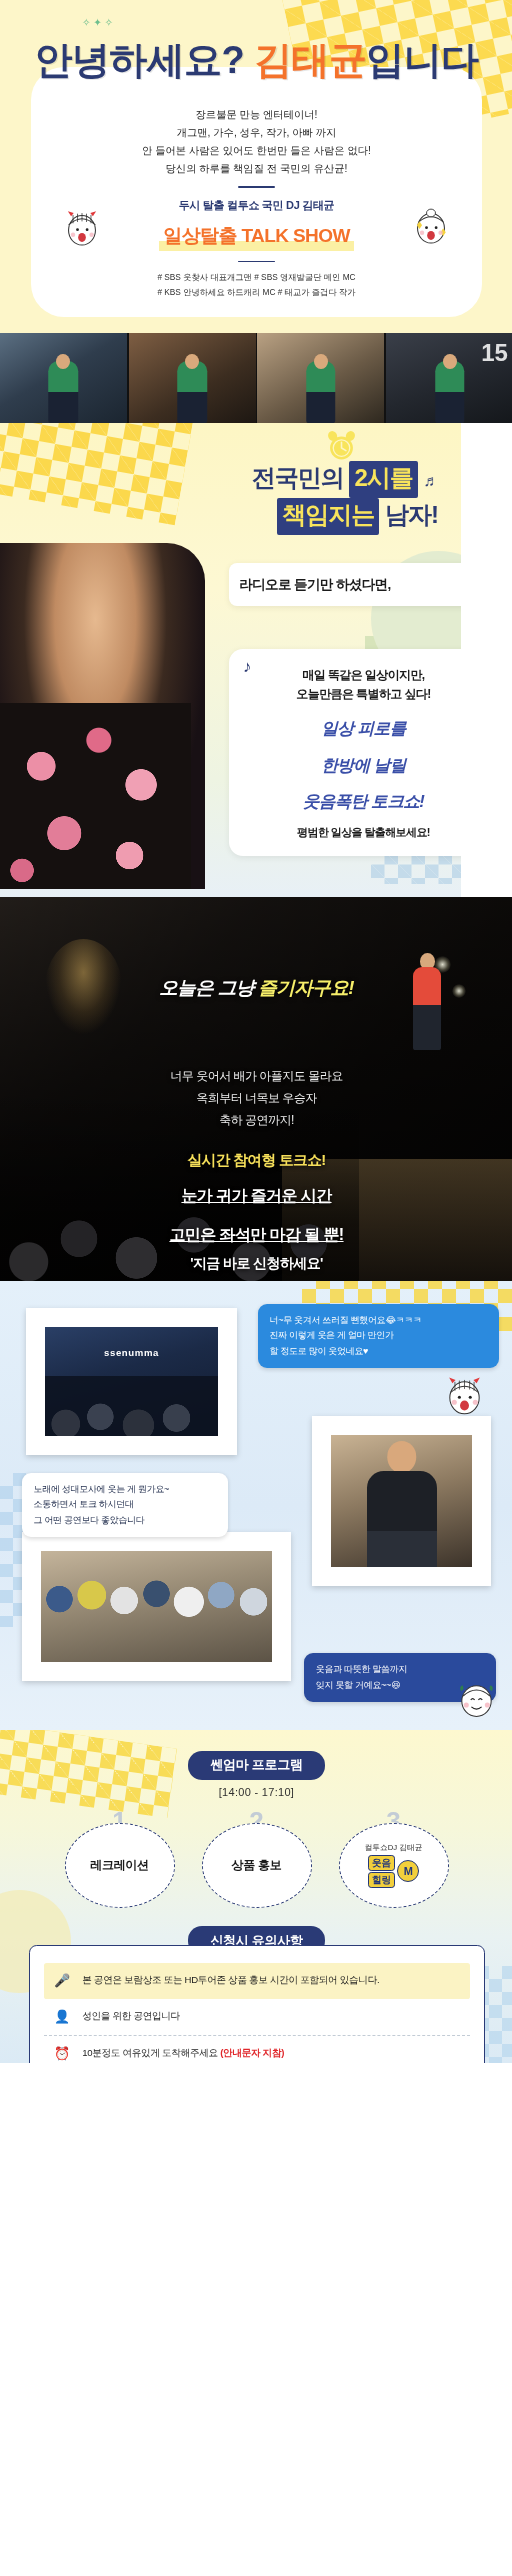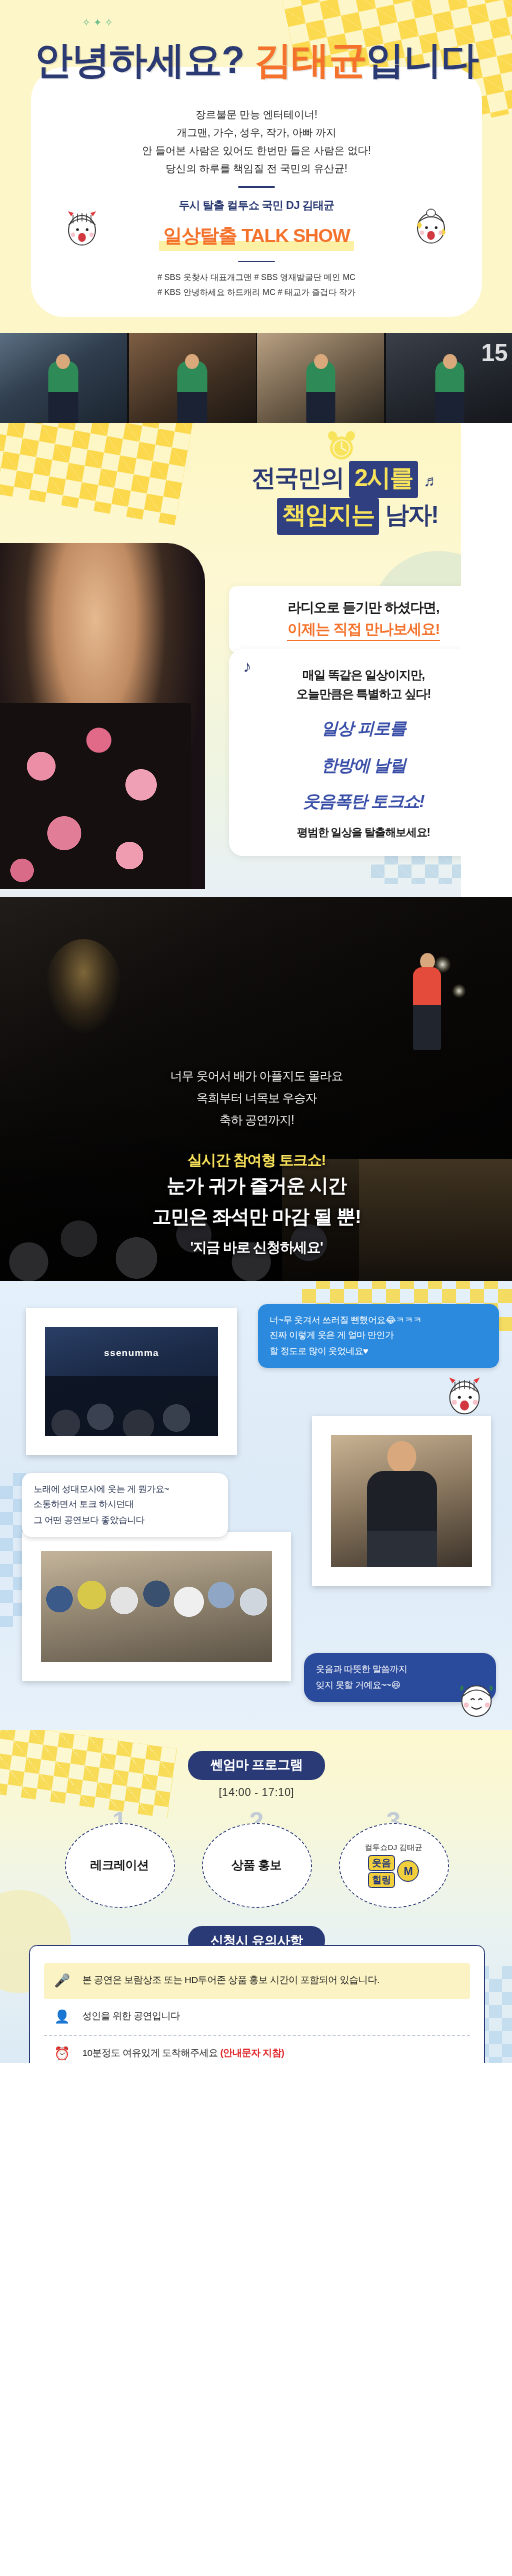--- a/index.html
+++ b/index.html
@@ -203,24 +203,23 @@
       radial-gradient(circle at 12% 90%, #d96a88 0 11.5px, transparent 12px),
       #15100f;
   }
   .blob-green {
     position: absolute; right: -45px; top: 128px;
     width: 135px; height: 135px; border-radius: 50%;
     background: #e3ecd0; z-index: 1;
   }
   .card-a {
     position: absolute; z-index: 8;
-    left: 229px; top: 163px;
+    left: 229px; top: 140px;
     width: 269px; padding: 13px 10.3px 11.5px;
     background: #fff; border-radius: 8px;
-    text-align: center;
     box-shadow: 0 1.9px 6.4px rgba(0,0,0,.07);
   }
   .card-a .l1 { font-size: 13.5px; font-weight: bold; color: #1b1b1b; letter-spacing: -0.6px; }
   .card-a .l2 {
     font-size: 14.7px; font-weight: bold; color: #f4722b;
     letter-spacing: -0.6px; margin-top: 3.2px;
     border-bottom: 1.9px solid #f4722b; display: inline-block; padding-bottom: 1.3px;
   }
   .card-b {
     position: absolute; z-index: 8;
@@ -319,24 +318,25 @@
     position: absolute; z-index: 9;
     left: 0; right: 0; top: 254px;
     text-align: center;
   }
   .sec4-l3 .y {
     color: #f7e05a; font-size: 14.7px; font-weight: bold;
     letter-spacing: -0.6px;
     text-shadow: 0 1.3px 4.5px rgba(0,0,0,.95);
   }
   .sec4-l3 .w {
-    display: block; 
-    color: #ffffff; font-size: 19px; font-weight: bold;
+    display: block; margin-top: 13px;
+    color: #ffffff; font-size: 16px; font-weight: bold;
     line-height: 1.65; letter-spacing: -0.6px;
     text-shadow: 0 1.3px 4.5px rgba(0,0,0,.95);
+    text-decoration: underline;
   }
   .sec4-l3 .q {
     display: block; margin-top: 6.4px;
     color: #ffffff; font-size: 14px; font-weight: bold;
     letter-spacing: -0.6px;
     text-shadow: 0 1.3px 4.5px rgba(0,0,0,.95);
   }
 
   
   .sec5 {
@@ -423,21 +423,21 @@
   .bubble {
     position: absolute; z-index: 9;
     background: #2b7fd4; color: #fff;
     border-radius: 9px; padding: 9px 11.5px;
     font-size: 9px; line-height: 1.7; letter-spacing: -0.3px;
     font-weight: 500;
     box-shadow: 0 1.3px 4.5px rgba(0,0,0,.14);
   }
   .bub1 { right: 14px; top: 23px; width: 241px; background: #2b8ade; }
   .bub2 { left: 22px; top: 192px; width: 206px; background: #fff; color: #1d2a4a; }
-  .bub3 { right: 16.7px; bottom: 28px; width: 192px; background: #2a4a9c; border-radius: 13px; }
+  .bub3 { right: 16.7px; bottom: 28px; width: 192px; background: #2a4a9c; }
   .face-doodle {
     position: absolute; z-index: 10;
     width: 45px; height: 46px;
   }
   .fd1 { right: 26px; top: 90px; }
   .fd2 { right: 14px; bottom: 11.5px; }
 
   
   .sec6 {
     position: relative; width: 513px; height: 333px;
@@ -655,21 +655,20 @@
         <span>남자!</span>
       </div>
     </div>
 
     <div class="singer-photo">
       <div class="singer-flowers"></div>
     </div>
 
     <div class="card-a">
       <div class="l1">라디오로 듣기만 하셨다면,</div>
-      <div><span class="l2">이제는 직접 만나보세요!</span></div>
     </div>
 
     <div class="card-b">
       <span class="note-float">♪</span>
       <div class="plain">매일 똑같은 일상이지만,</div>
       <div class="plain">오늘만큼은 특별하고 싶다!</div>
       <div class="script">일상 피로를</div>
       <div class="script">한방에 날릴</div>
       <div class="script">웃음폭탄 토크쇼!</div>
       <div class="tail">평범한 일상을 탈출해보세요!</div>
@@ -679,20 +678,24 @@
   <section class="sec4">
     <div class="chandelier"></div>
     <div class="spotlight sl1"></div>
     <div class="spotlight sl2"></div>
     <div class="spotlight sl3"></div>
     <div class="floor"></div>
     <div class="stage-head"></div>
     <div class="stage-person"></div>
     <div class="crowd"></div>
 
+    <div class="script-line">
+      <span>오늘은 그냥</span>
+      <span class="hl">즐기자구요!</span>
+    </div>
 
     <div class="sec4-l2">
       <div>너무 웃어서 배가 아플지도 몰라요</div>
       <div>옥희부터 너목보 우승자</div>
       <div>축하 공연까지!</div>
     </div>
 
     <div class="sec4-l3">
       <span class="y">실시간 참여형 토크쇼!</span>
       <span class="w">눈가 귀가 즐거운 시간</span>

